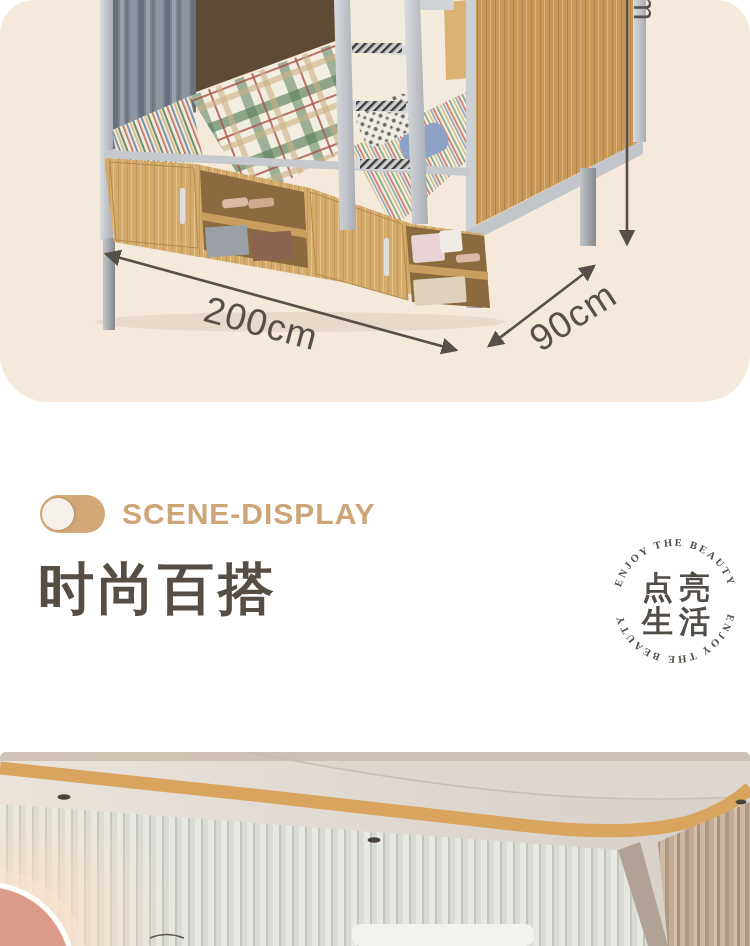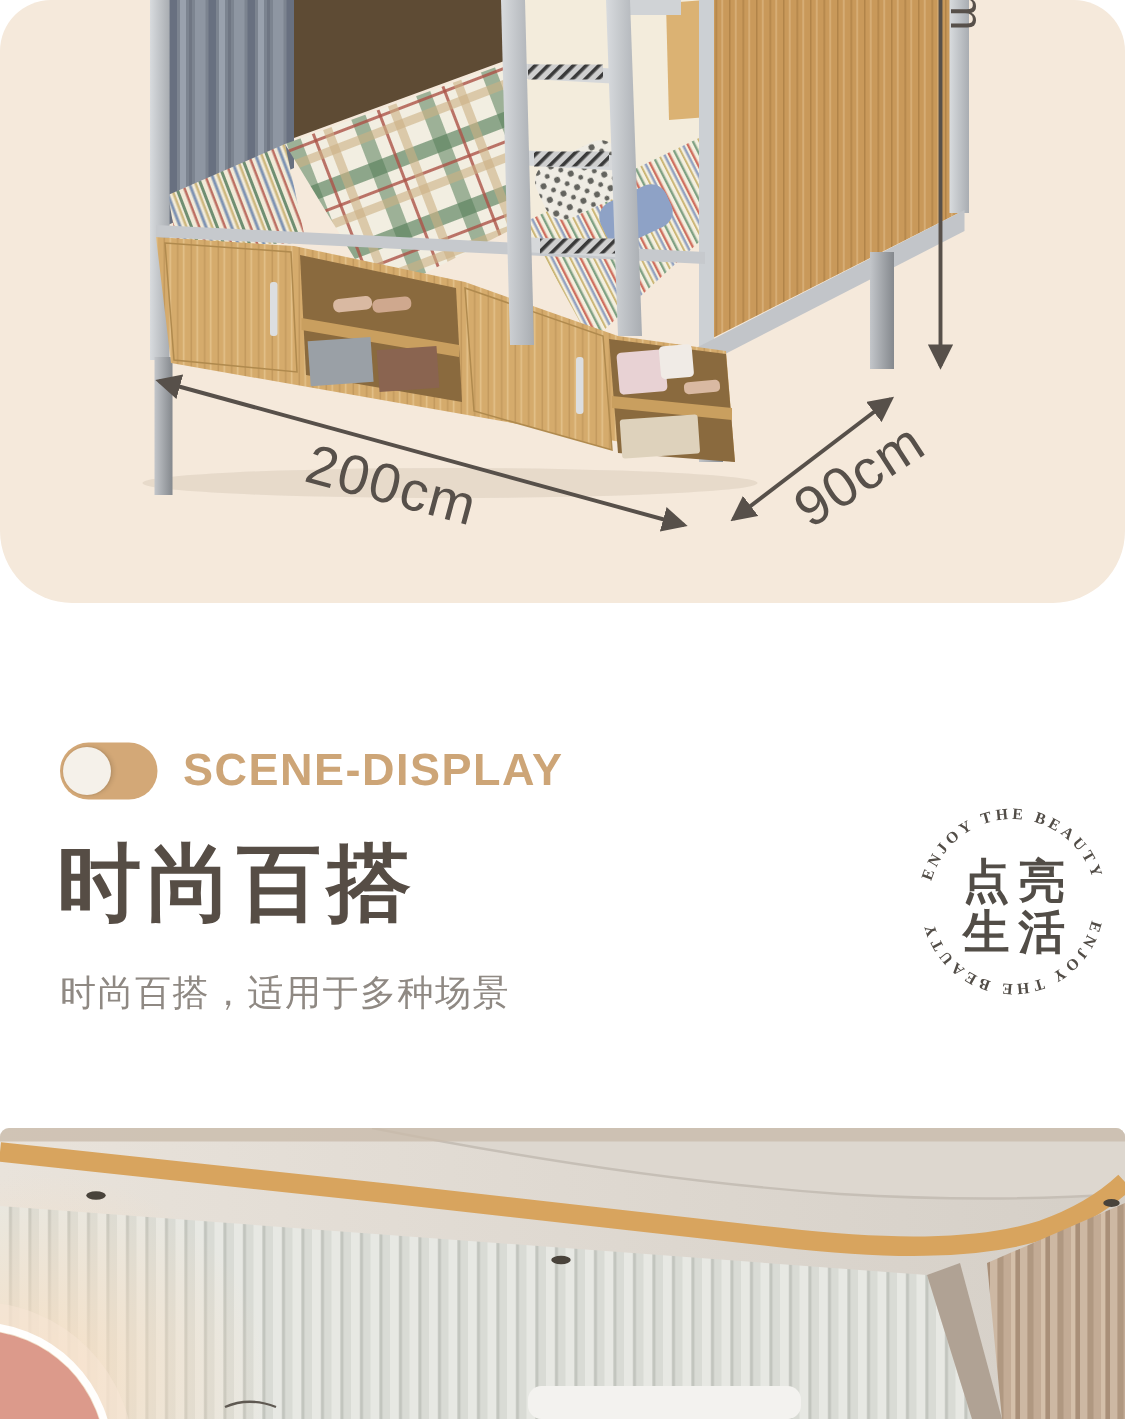--- a/index.html
+++ b/index.html
@@ -209,21 +209,20 @@
   </section>
 
   <section class="scene">
     <div class="eyebrow-row" style="top:93px;left:40px;">
       <span class="toggle">
           <span class="knob"></span>
         </span>
       <span class="eyebrow-text">SCENE-DISPLAY</span>
     </div>
     <h2 class="scene-title" style="top:150px;">时尚百搭</h2>
-    <p class="scene-sub" style="top:244px;">时尚百搭，适用于多种场景</p>
 
     <svg class="stamp" style="top:124px;" width="152" height="152" viewBox="0 0 152 152">
       <defs>
         <path id="arcTop" d="M 20,76 A 56,56 0 0 1 132,76" fill="none"></path>
         <path id="arcBot" d="M 130,76 A 54,54 0 0 1 22,76" fill="none"></path>
       </defs>
       <text class="arc"><textPath href="#arcTop" startOffset="50%" text-anchor="middle">ENJOY THE BEAUTY</textPath></text>
       <text class="arc"><textPath href="#arcBot" startOffset="50%" text-anchor="middle">ENJOY THE BEAUTY</textPath></text>
       <text class="cjk" x="80" y="72" text-anchor="middle">点亮</text>
       <text class="cjk" x="80" y="106" text-anchor="middle">生活</text>

